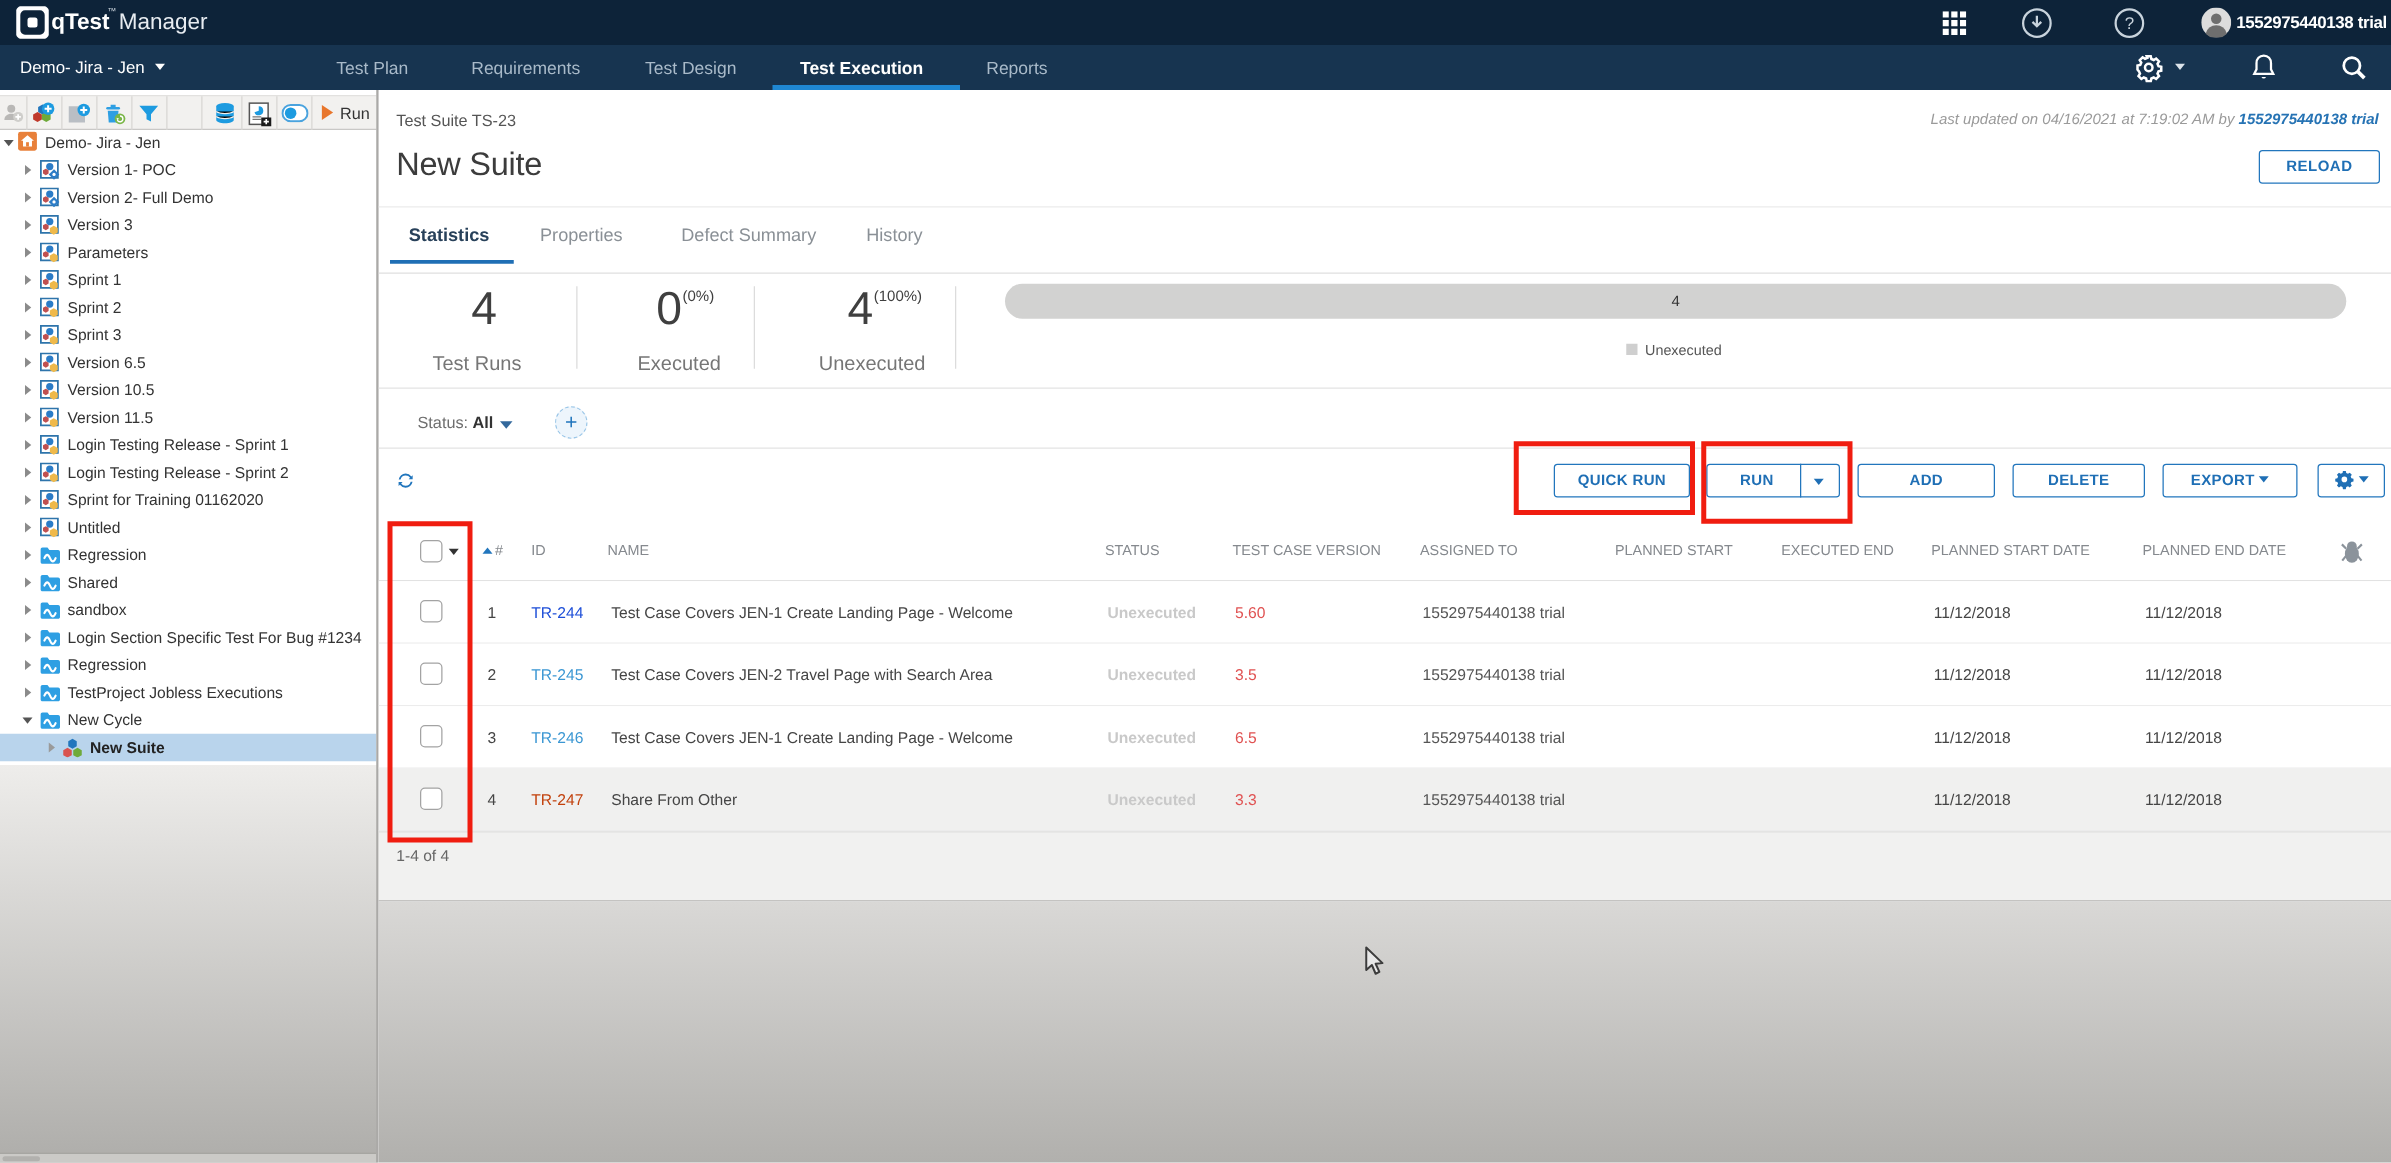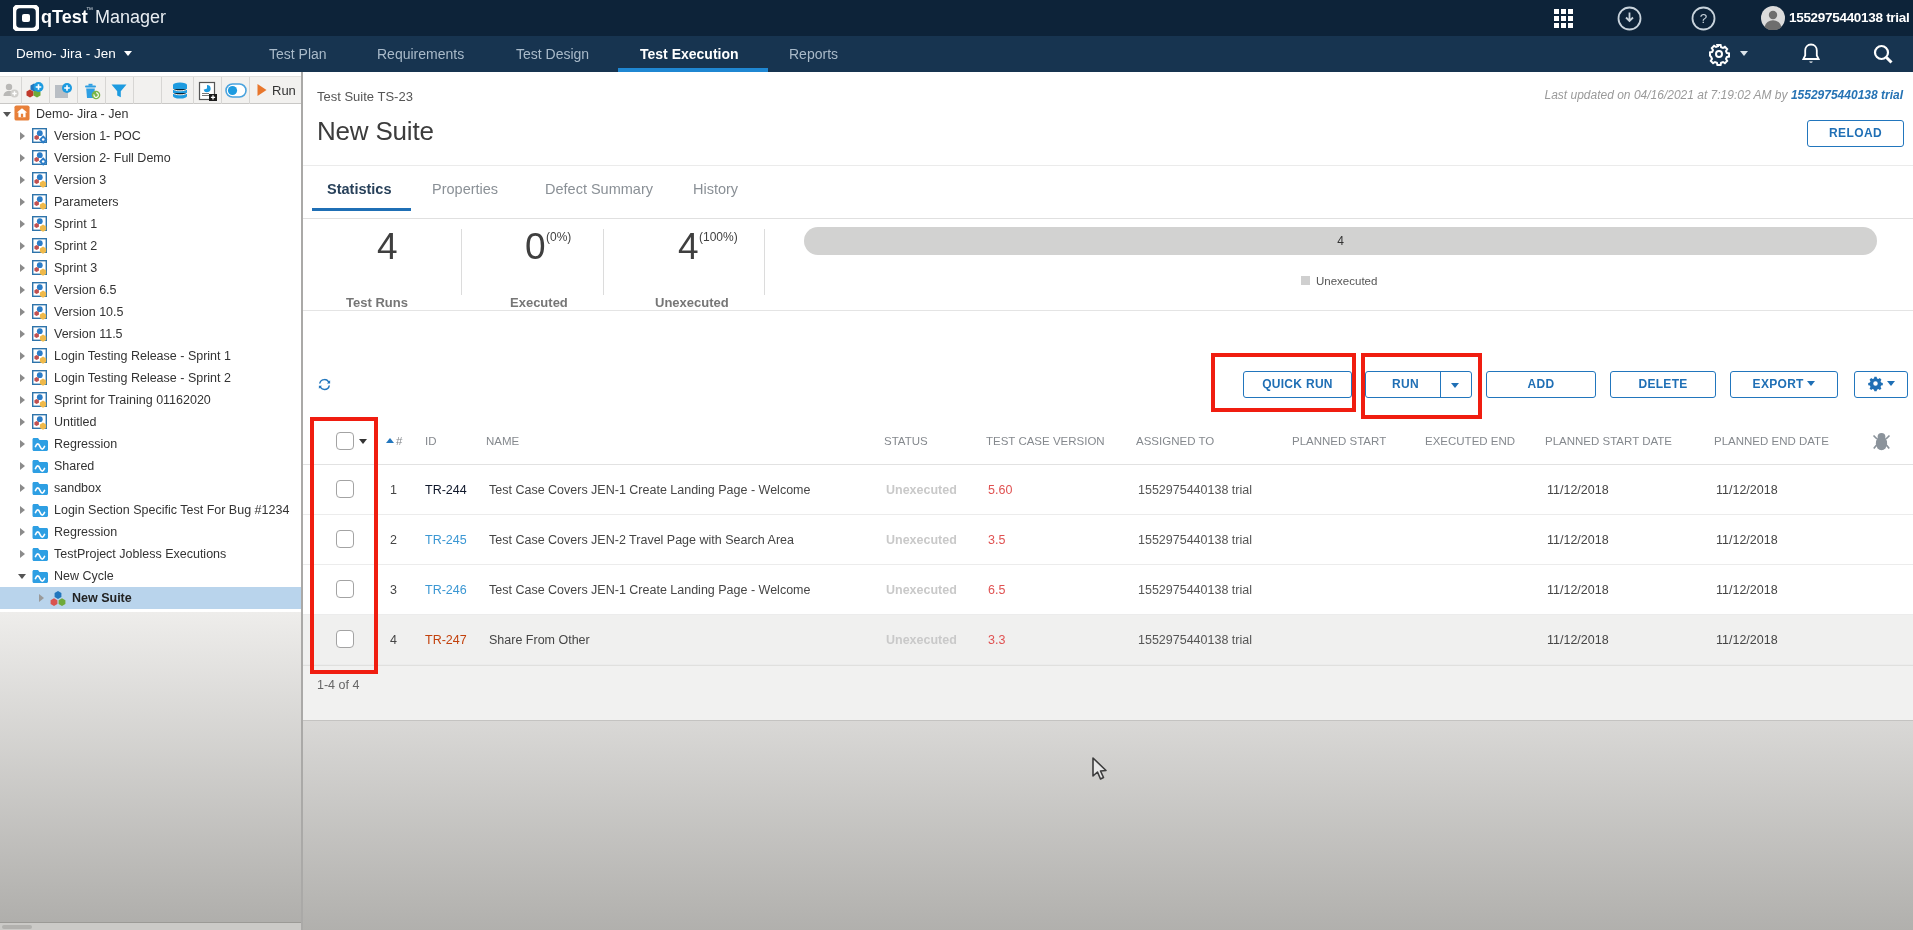--- a/index.html
+++ b/index.html
@@ -37,21 +37,21 @@
 .lastupd b { color:#2673b4; font-style:italic; }
 .reloadbtn { position:absolute; right:9px; top:48px; width:97px; height:27px; border:1px solid #2276bd; border-radius:3px; color:#1f6fb5; font-weight:bold; font-size:12px; text-align:center; line-height:25px; letter-spacing:0.4px; background:#fff; }
 .tabs { position:absolute; left:0; top:93px; width:1610px; height:54px; border-top:1px solid #ebebeb; border-bottom:1px solid #e0e0e0; }
 .tab { position:absolute; top:0; height:46px; line-height:46px; font-size:14.5px; color:#8a9096; }
 .tab.active { color:#28415a; font-weight:bold; }
 .tab-underline { position:absolute; left:9px; top:136px; width:99px; height:3px; background:#1f6fb5; }
 
 .stats { position:absolute; left:0; top:139px; width:1610px; height:100px; border-bottom:1px solid #e4e4e4; }
 .statnum { position:absolute; top:15px; font-size:37px; font-weight:400; color:#3f3f3f; }
 .statsup { position:absolute; top:19px; font-size:12px; color:#3f3f3f; }
-.statlbl { position:absolute; top:84px; font-size:13px; color:#767676;font-weight:bold; }
+.statlbl { position:absolute; top:72px; font-size:16px; color:#767676; }
 .statdiv { position:absolute; top:18px; width:1px; height:66px; background:#dcdcdc; }
 .pbar { position:absolute; left:501px; top:16px; width:1073px; height:28px; background:#d2d2d1; border-radius:14px; }
 .pbar .pnum { position:absolute; left:0; top:0; width:100%; text-align:center; line-height:28px; font-size:12px; color:#333; }
 .plegend { position:absolute; left:998px; top:64px; font-size:11.5px; color:#555; }
 .plegend .sq { display:inline-block; width:9px; height:9px; background:#cfcfcf; margin-right:6px; }
 
 .statusrow { position:absolute; left:0; top:240px; width:1610px; height:47px; border-bottom:1px solid #e4e4e4; }
 .statusrow .st { position:absolute; left:31px; top:18px; font-size:13px; color:#6e6e6e; }
 .statusrow .st b { color:#333; }
 .statusrow .stcaret { position:absolute; left:97px; top:25px; width:0; height:0; border-top:6px solid #33689c; border-left:5px solid transparent; border-right:5px solid transparent; }
@@ -431,20 +431,25 @@
     <div class="statdiv" style="left:300px;"></div>
     <div class="statnum" style="left:375px;">4</div>
     <div class="statsup" style="left:396px;">(100%)</div>
     <div class="statlbl" style="left:352px;">Unexecuted</div>
     <div class="statdiv" style="left:461px;"></div>
     <div class="pbar">
         <div class="pnum">4</div>
       </div>
     <div class="plegend"><span class="sq"></span>Unexecuted</div>
   </div>
+  <div class="statusrow">
+    <div class="st">Status: <b>All</b></div>
+    <div class="stcaret"></div>
+    <div class="pluscirc">+</div>
+  </div>
   <div class="btnrow" id="btnrow">
     <svg class="abs" style="left:14px;top:18px" width="15" height="15" viewBox="0 0 16 16">
         <path fill="#2276bd" d="M8 2a6 6 0 0 1 4.9 2.5l1.1-1.1v3.4H10.6l1.2-1.2A4.4 4.4 0 0 0 8 3.6 4.4 4.4 0 0 0 3.7 7H2.1A6 6 0 0 1 8 2zM8 14a6 6 0 0 1-4.9-2.5L2 12.6V9.2h3.4l-1.2 1.2A4.4 4.4 0 0 0 8 12.4 4.4 4.4 0 0 0 12.3 9h1.6A6 6 0 0 1 8 14z"></path>
       </svg>
     <div class="btn" style="left:940px;width:109px;">QUICK RUN</div>
     <div class="btn" style="left:1062px;width:107px;text-align:left;padding-left:26px;">RUN</div>
     <div class="abs" style="left:1137px;top:12px;width:1px;height:27px;background:#2276bd;"></div>
     <span class="abs" style="left:1148px;top:24px;width:0;height:0;border-top:5px solid #1f6fb5;border-left:4.5px solid transparent;border-right:4.5px solid transparent;"></span>
     <div class="btn" style="left:1183px;width:110px;">ADD</div>
     <div class="btn" style="left:1307px;width:106px;">DELETE</div>
@@ -473,21 +478,21 @@
         <g stroke="#8b939b" stroke-width="1.7">
           <path d="M6 8L2.5 4.5M15 8l3.5-3.5M6 13.5L2.8 17.5M15 13.5l3.2 4"></path>
         </g>
         <circle cx="10.5" cy="6" r="3.9" fill="#8b939b"></circle>
         <ellipse cx="10.5" cy="12.2" rx="5.6" ry="7" fill="#8b939b"></ellipse>
       </svg>
   </div>
   <div class="trowt" style="top:393px;">
     <span class="cb" style="left:33px;top:15px;"></span>
     <span class="td" style="left:87px;">1</span>
-    <span class="td" style="left:122px;color:#0f172a;">TR-244</span>
+    <span class="td" style="left:122px;color:#1d4ed8;">TR-244</span>
     <span class="td" style="left:186px;">Test Case Covers JEN-1 Create Landing Page - Welcome</span>
     <span class="td" style="left:583px;color:#c9c9c9;font-weight:bold;">Unexecuted</span>
     <span class="td" style="left:685px;color:#e05252;">5.60</span>
     <span class="td" style="left:835px;color:#555;">1552975440138 trial</span>
     <span class="td" style="left:1244px;">11/12/2018</span>
     <span class="td" style="left:1413px;">11/12/2018</span>
   </div>
   <div class="trowt" style="top:443px;">
     <span class="cb" style="left:33px;top:15px;"></span>
     <span class="td" style="left:87px;">2</span>

